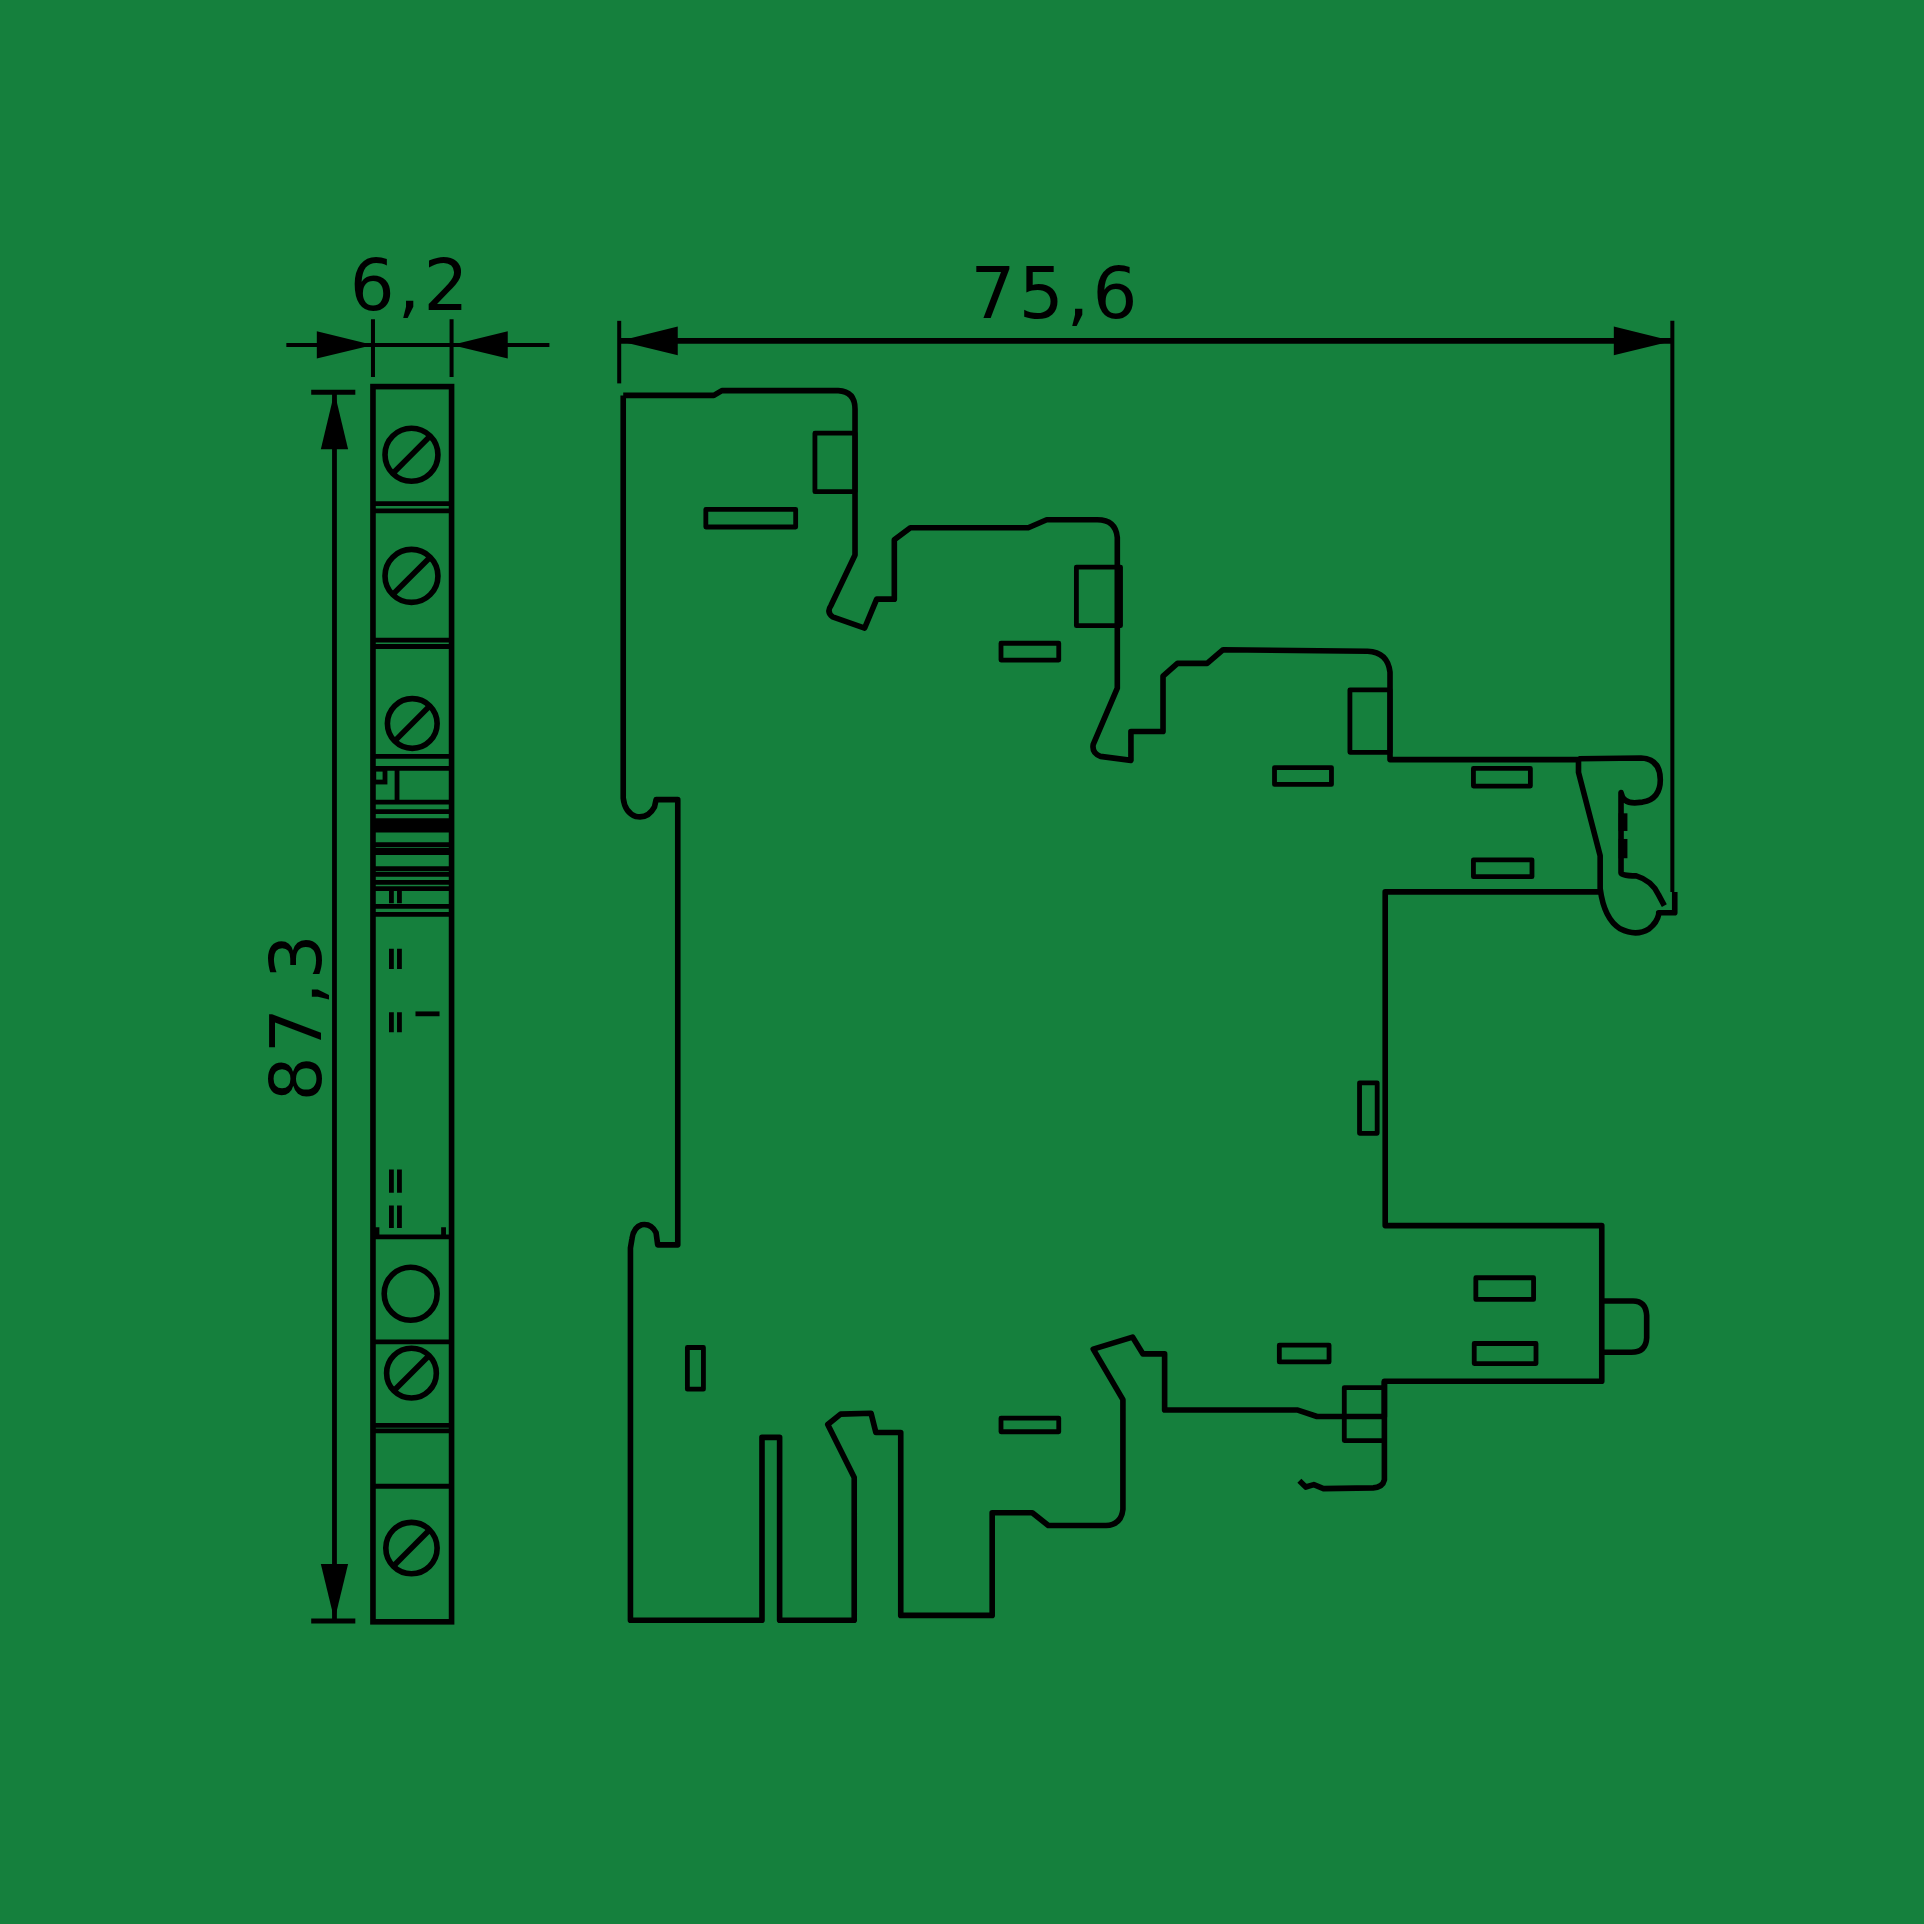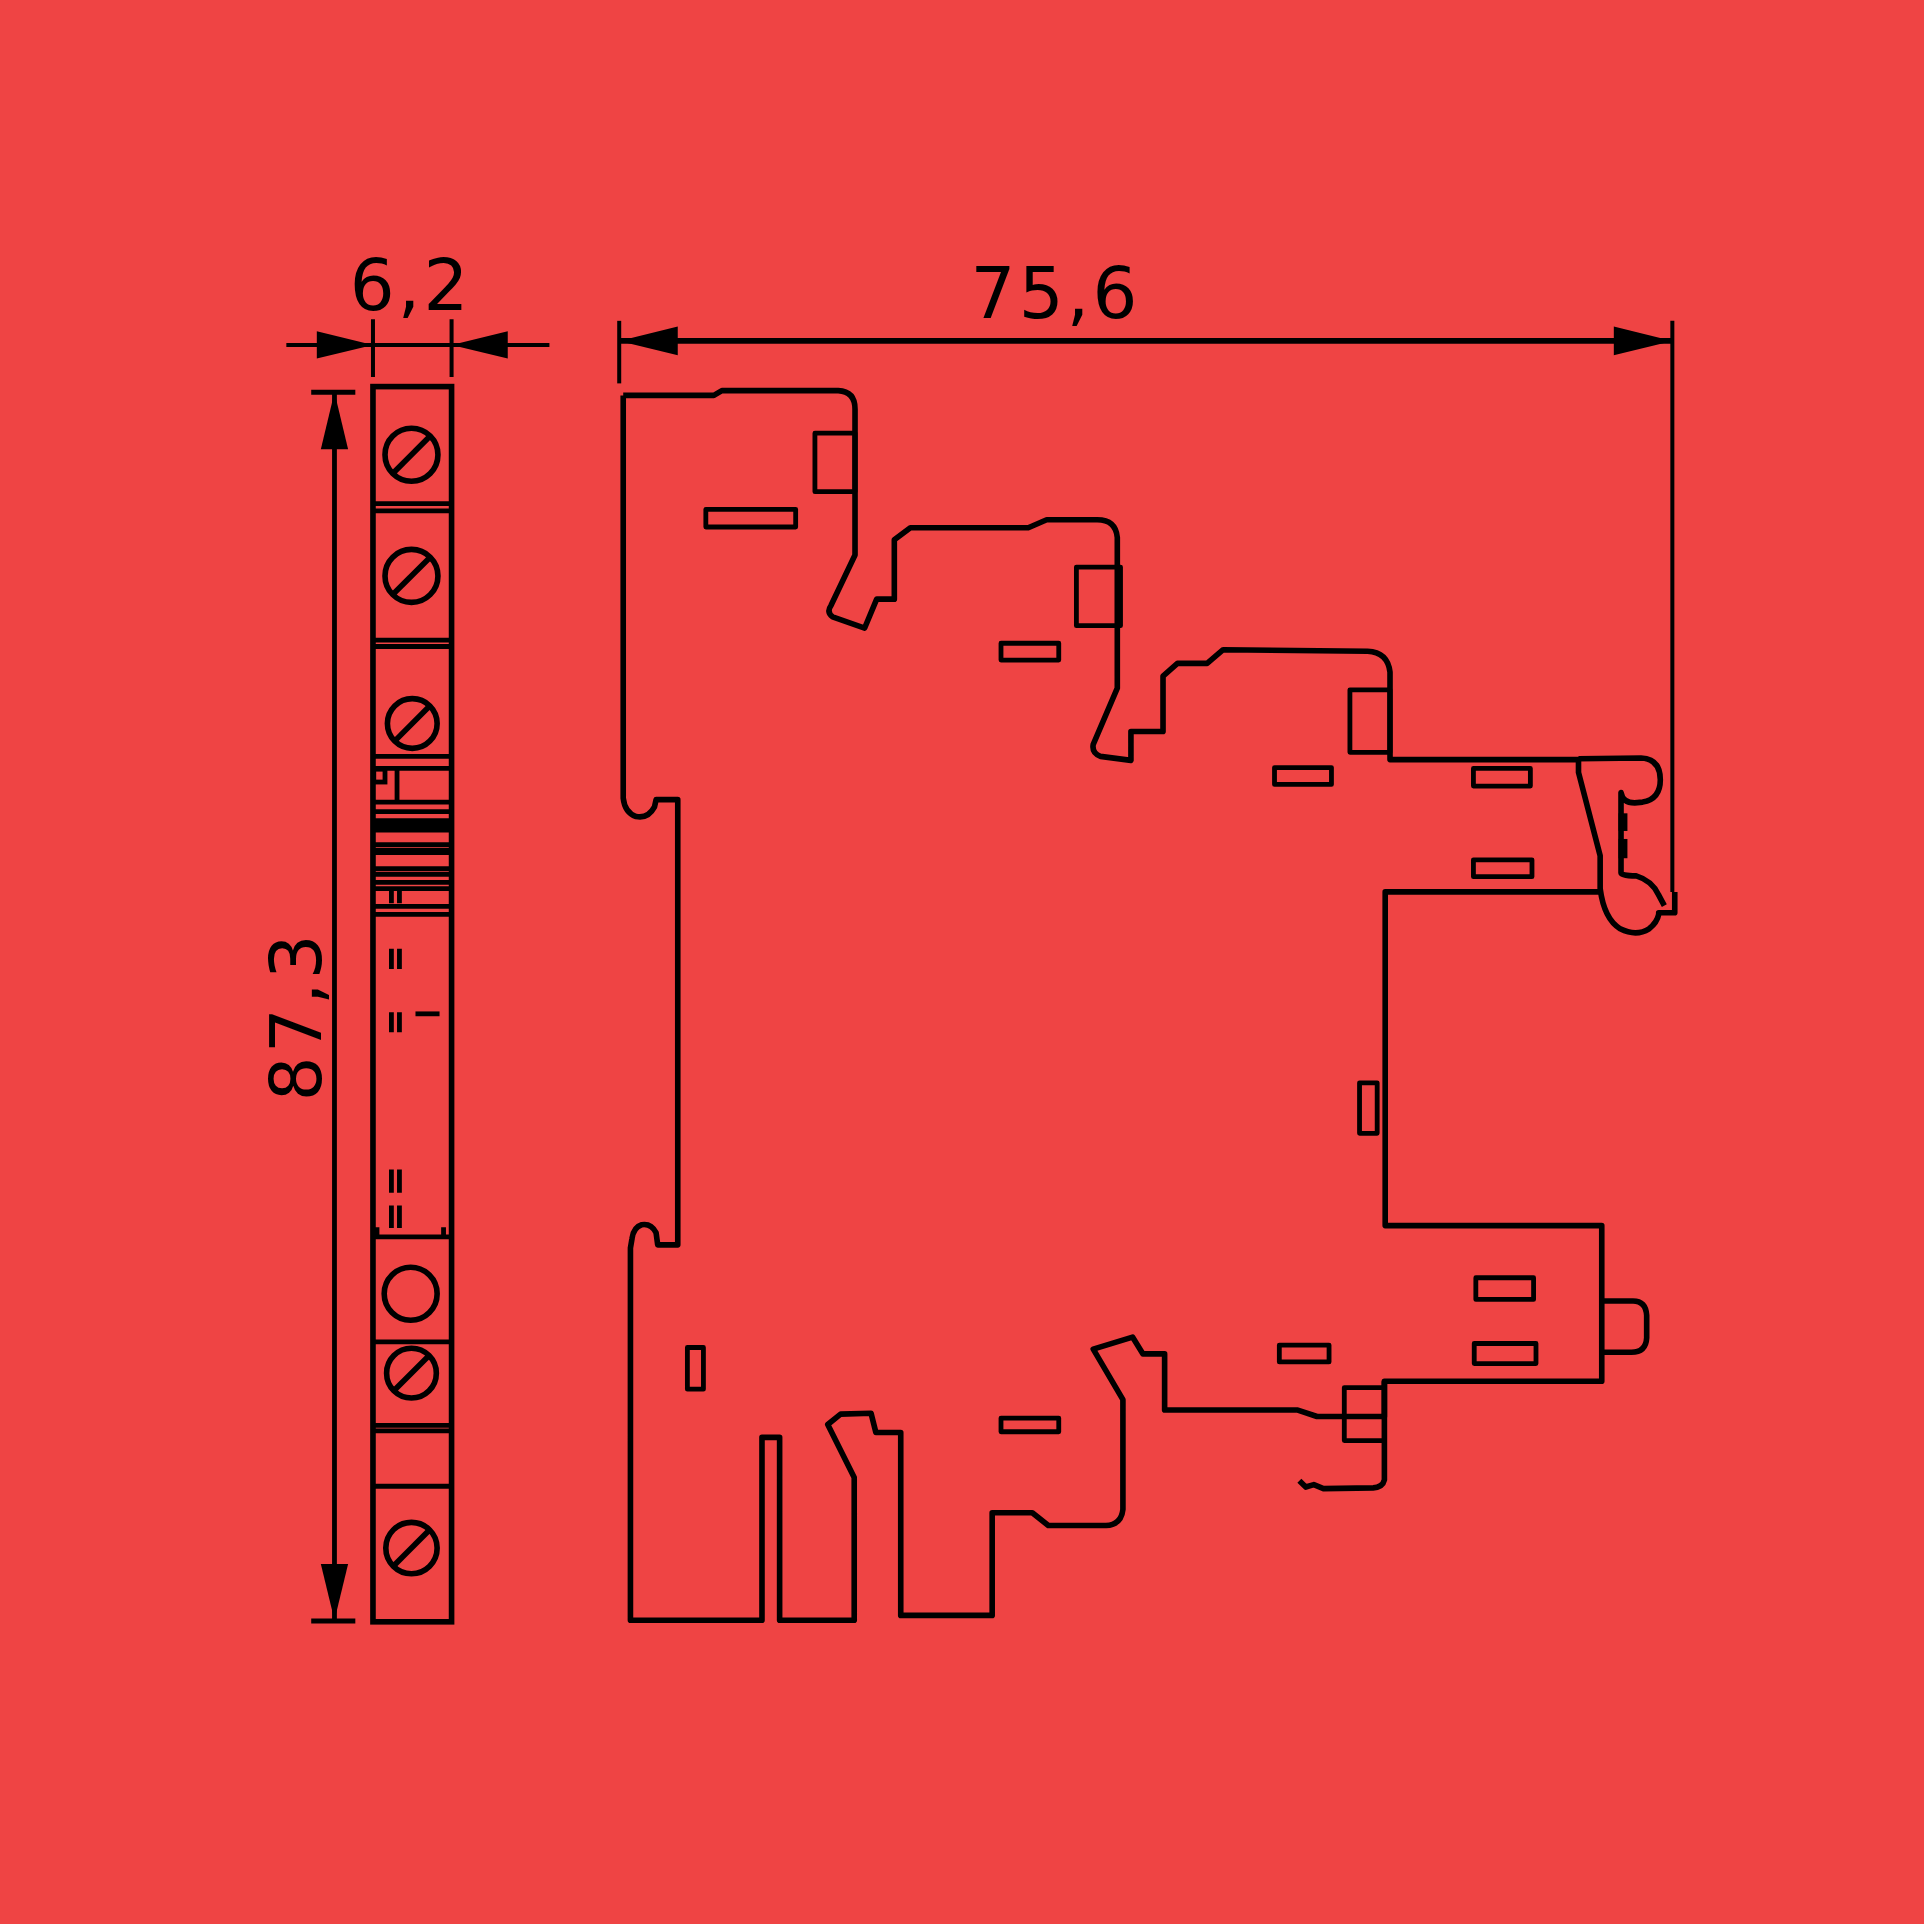--- a/index.html
+++ b/index.html
@@ -1,16 +1,16 @@
 <!DOCTYPE html>
 <html style="font-size:13px"><head>
 <meta charset="utf-8">
 <style>
   html,body{margin:0;padding:0;background:#ffffff;}
-  .stage{width:1925px;height:1925px;position:relative;background:#ef4444;}
+  .stage{width:1925px;height:1925px;position:relative;background:#15803d;}
   svg{display:block;}
   text{font-family:"DejaVu Sans","Liberation Sans",sans-serif;fill:#000;}
   .dimtxt{font-size:88px;letter-spacing:4px;}
 </style>
 </head>
 <body>
 
 <div class="stage">
 <svg width="1925" height="1925" viewBox="0 0 2400 2400">
 

